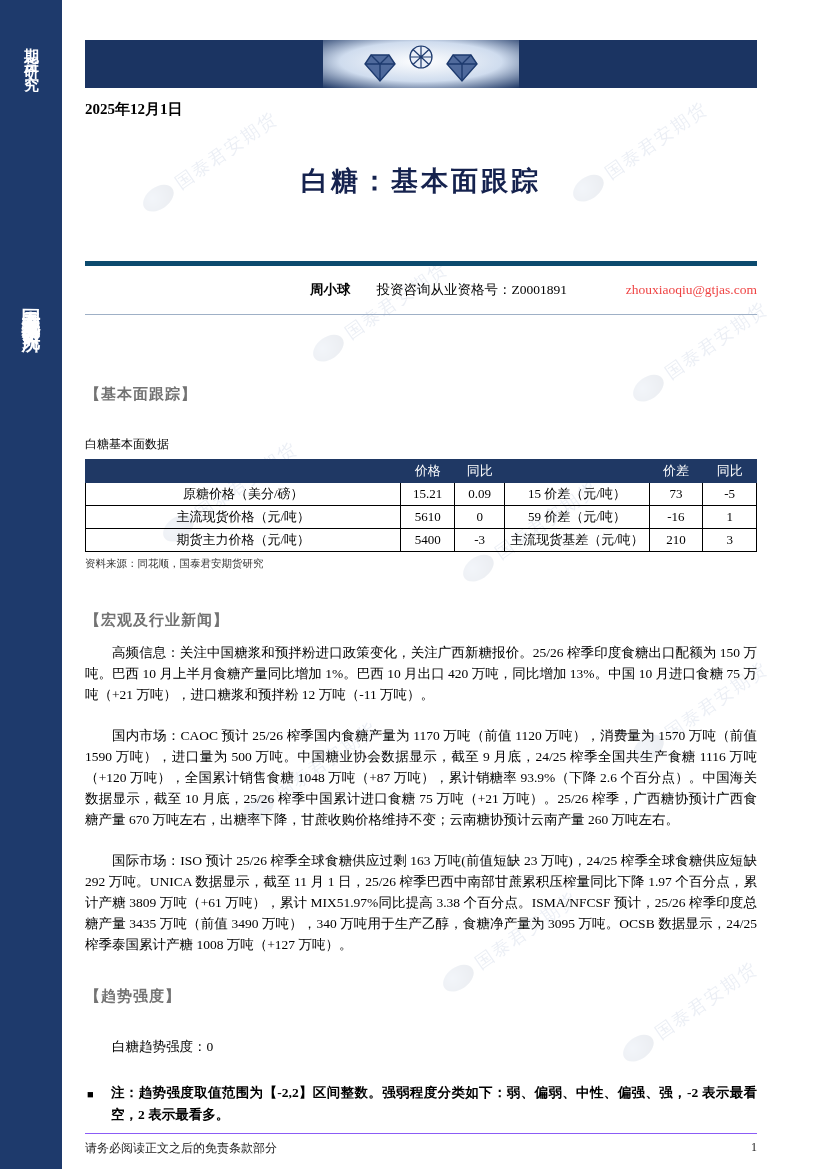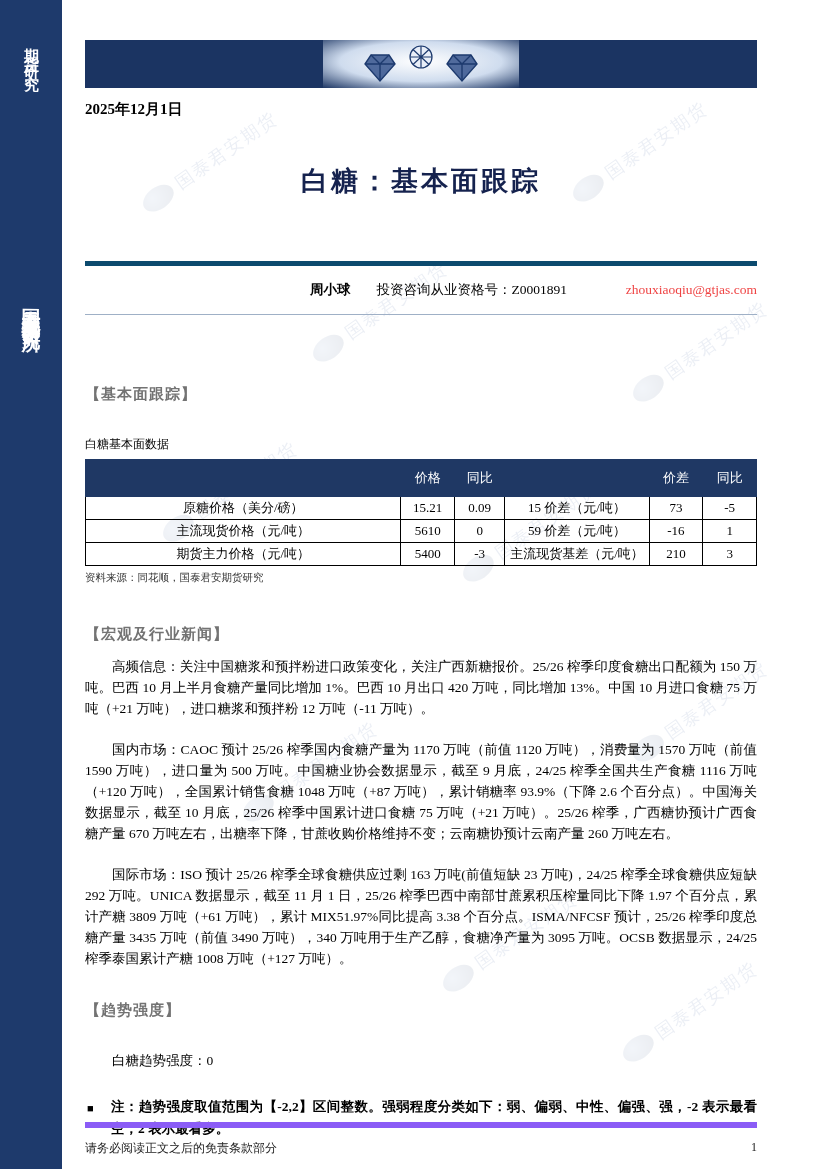--- a/index.html
+++ b/index.html
@@ -37,35 +37,35 @@
   .email{ margin-left:auto; color:#ef4444; text-decoration:none; }
   .sec-heading{ font-size:15px; font-weight:bold; color:#737373; letter-spacing:1px; }
   .sec-fund{ margin-top:70px; }
   .table-caption{ margin-top:32px; font-size:12px; color:#000; }
   table.data-table{ margin-top:6px; width:100%; border-collapse:collapse;
     font-size:13px; text-align:center; border:1.5px solid #000; }
   table.data-table col.c0{ width:47%; } table.data-table col.c1{ width:8%; }
   table.data-table col.c2{ width:7.5%; } table.data-table col.c3{ width:21.5%; }
   table.data-table col.c4{ width:8%; } table.data-table col.c5{ width:8%; }
   table.data-table th{ background:#1f3864; color:#ffffff; font-weight:normal;
-    height:37px; border:1px solid #1f3864; font-size:13px; }
+    height:23px; border:1px solid #1f3864; font-size:13px; }
   table.data-table td{ border:1px solid #000; height:23px; padding:1px 4px; color:#000;text-align:center; }
   .source-note{ margin-top:5px; font-size:10.5px; color:#333; }
   .sec-news{ margin-top:40px; }
   .body-para{ margin-top:20px; font-size:13.5px; line-height:21px;
     text-align:justify; text-indent:2em; color:#000; }
   .body-para.first{ margin-top:12px; }
   .sec-trend{ margin-top:32px; }
   .trend-strength{ margin-top:32px; font-size:13.5px; text-indent:2em; color:#000; }
   .trend-note{ position:relative; margin-top:26px; padding-left:26px;
     font-size:13.5px; font-weight:bold; line-height:22px; text-align:justify; color:#000; }
   .trend-note .bullet{ position:absolute; left:2px; top:1px; font-size:11px; }
   
   .footer{ position:absolute; left:85px; width:672px; bottom:12px;
-    border-top:6px solid #8b5cf6; padding-top:12px;
+    border-top:1px solid #8b5cf6; padding-top:6px;
     display:flex; justify-content:space-between; font-size:12px; color:#222; }
 </style>
 </head>
 <body>
 
 <div class="page">
 
   <div class="wm" style="left:130px; top:150px;">
       <span class="wm-globe"></span>
       <span class="wm-text">国泰君安期货</span>

